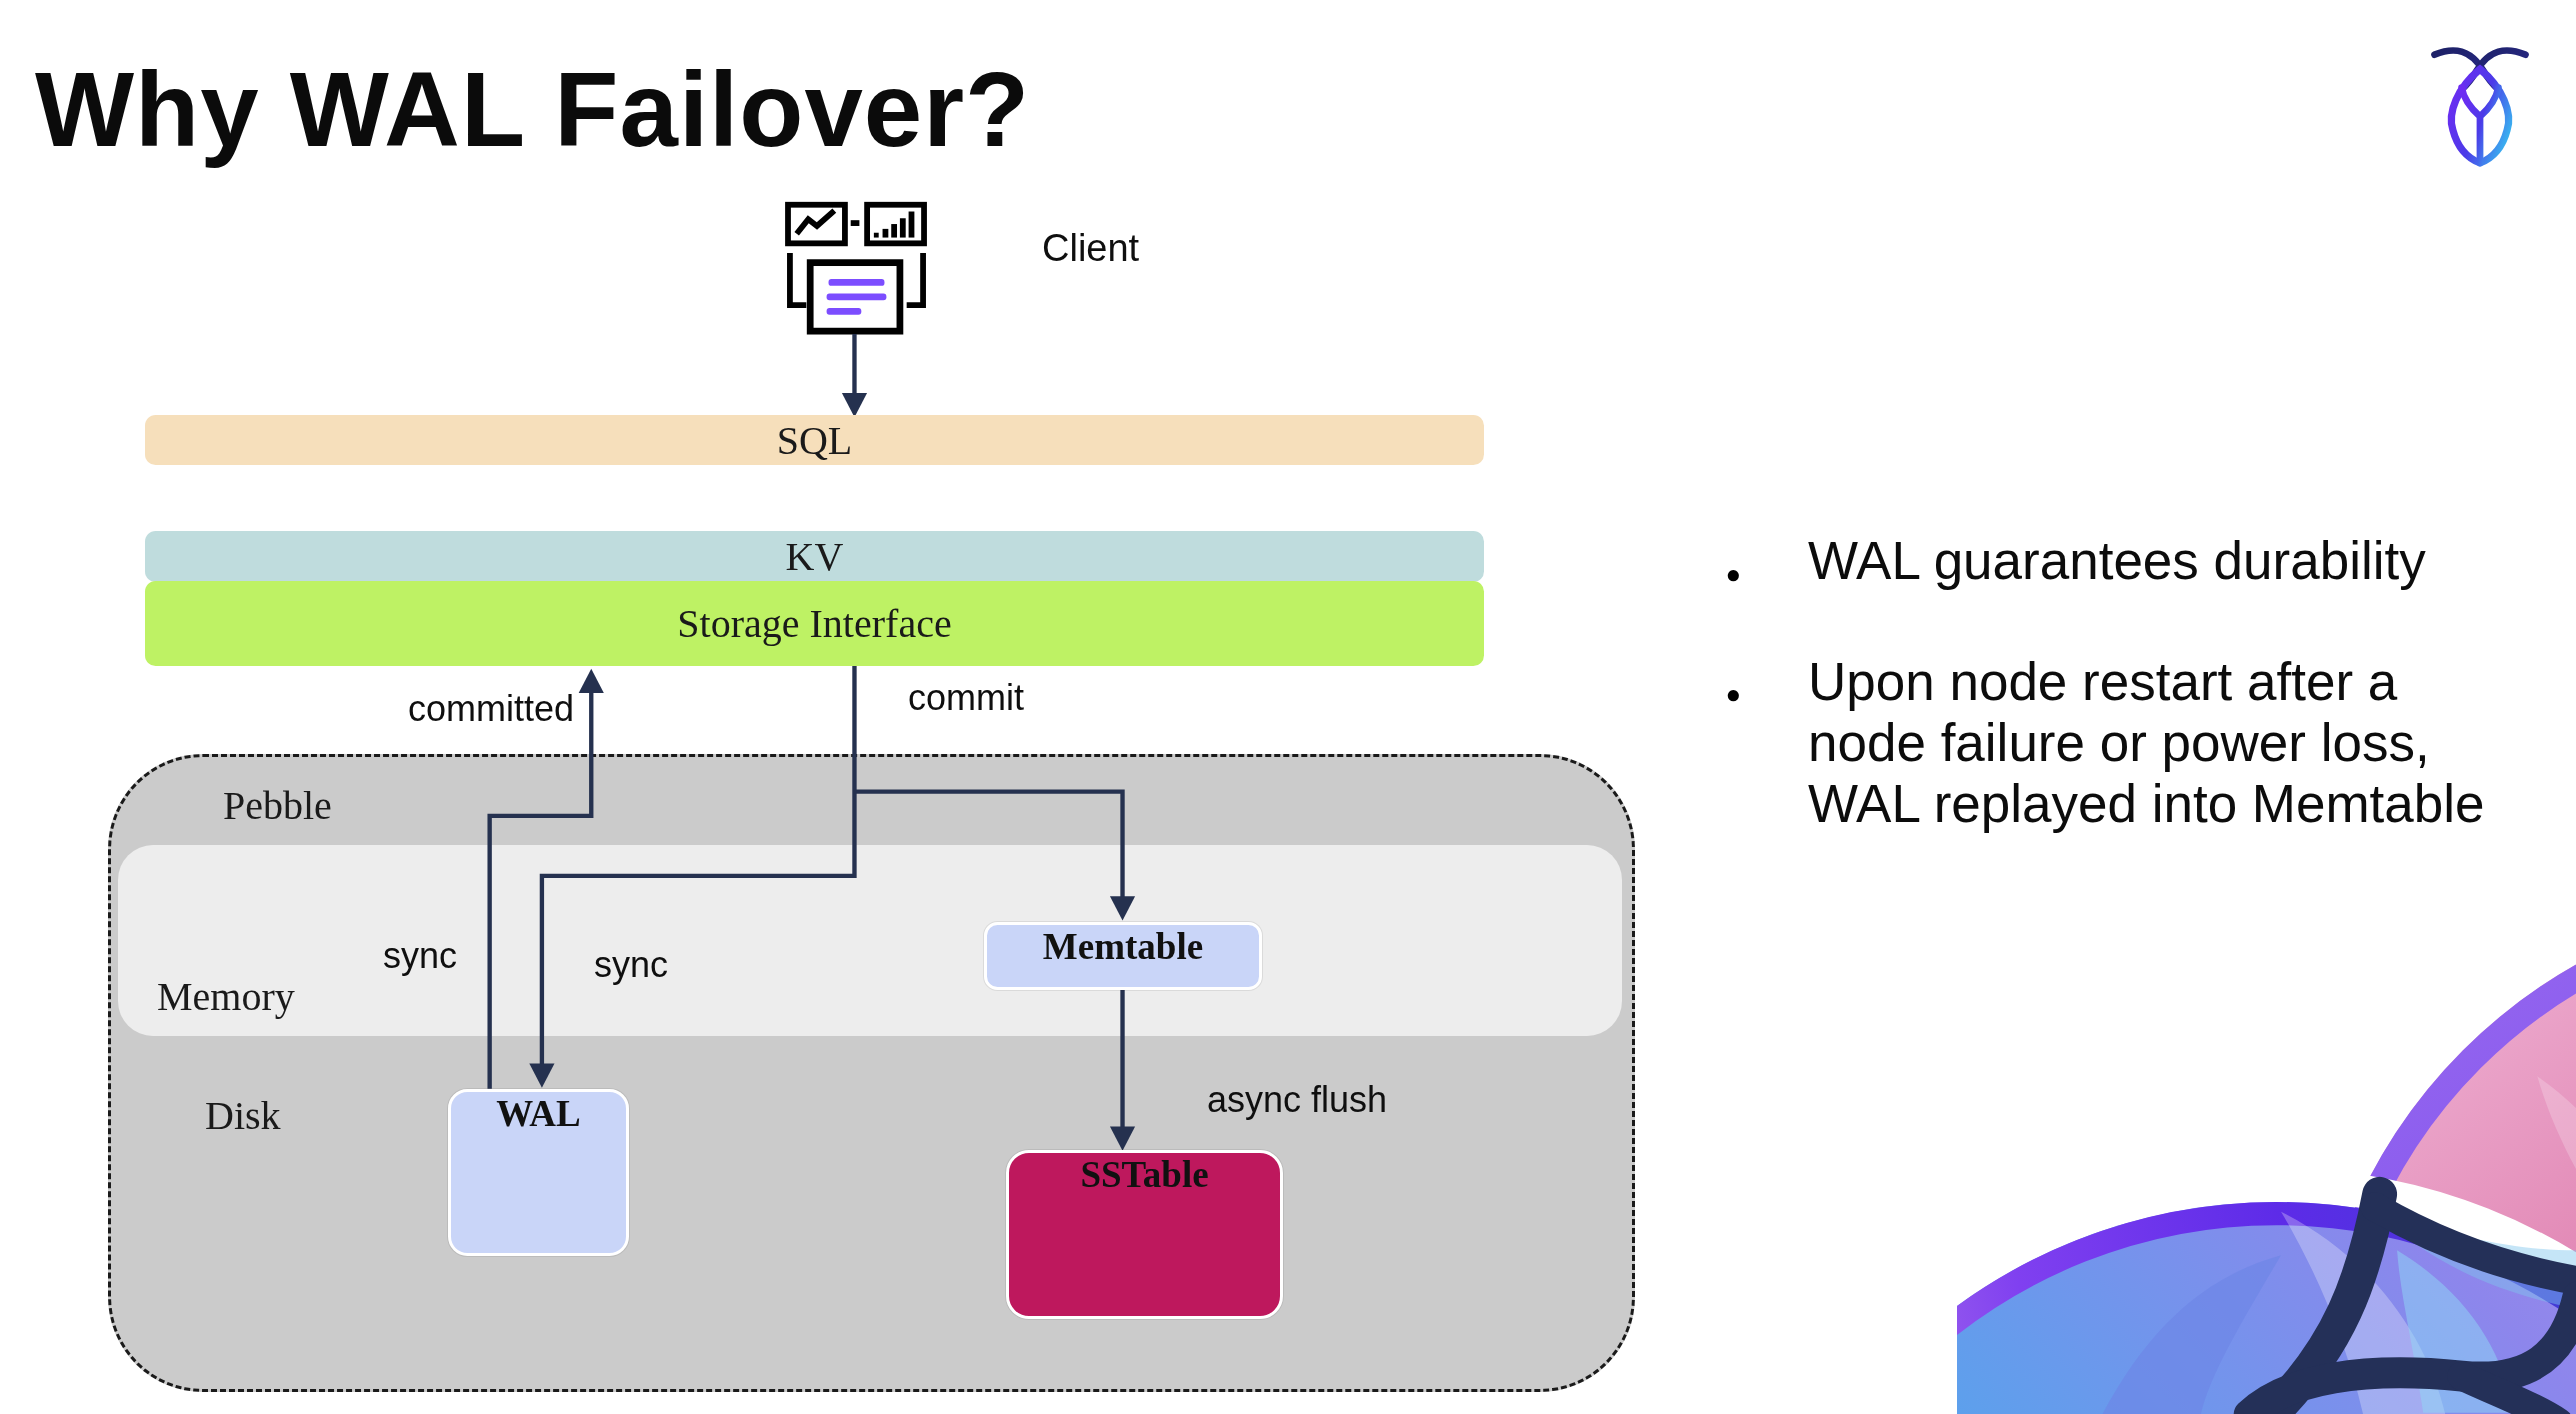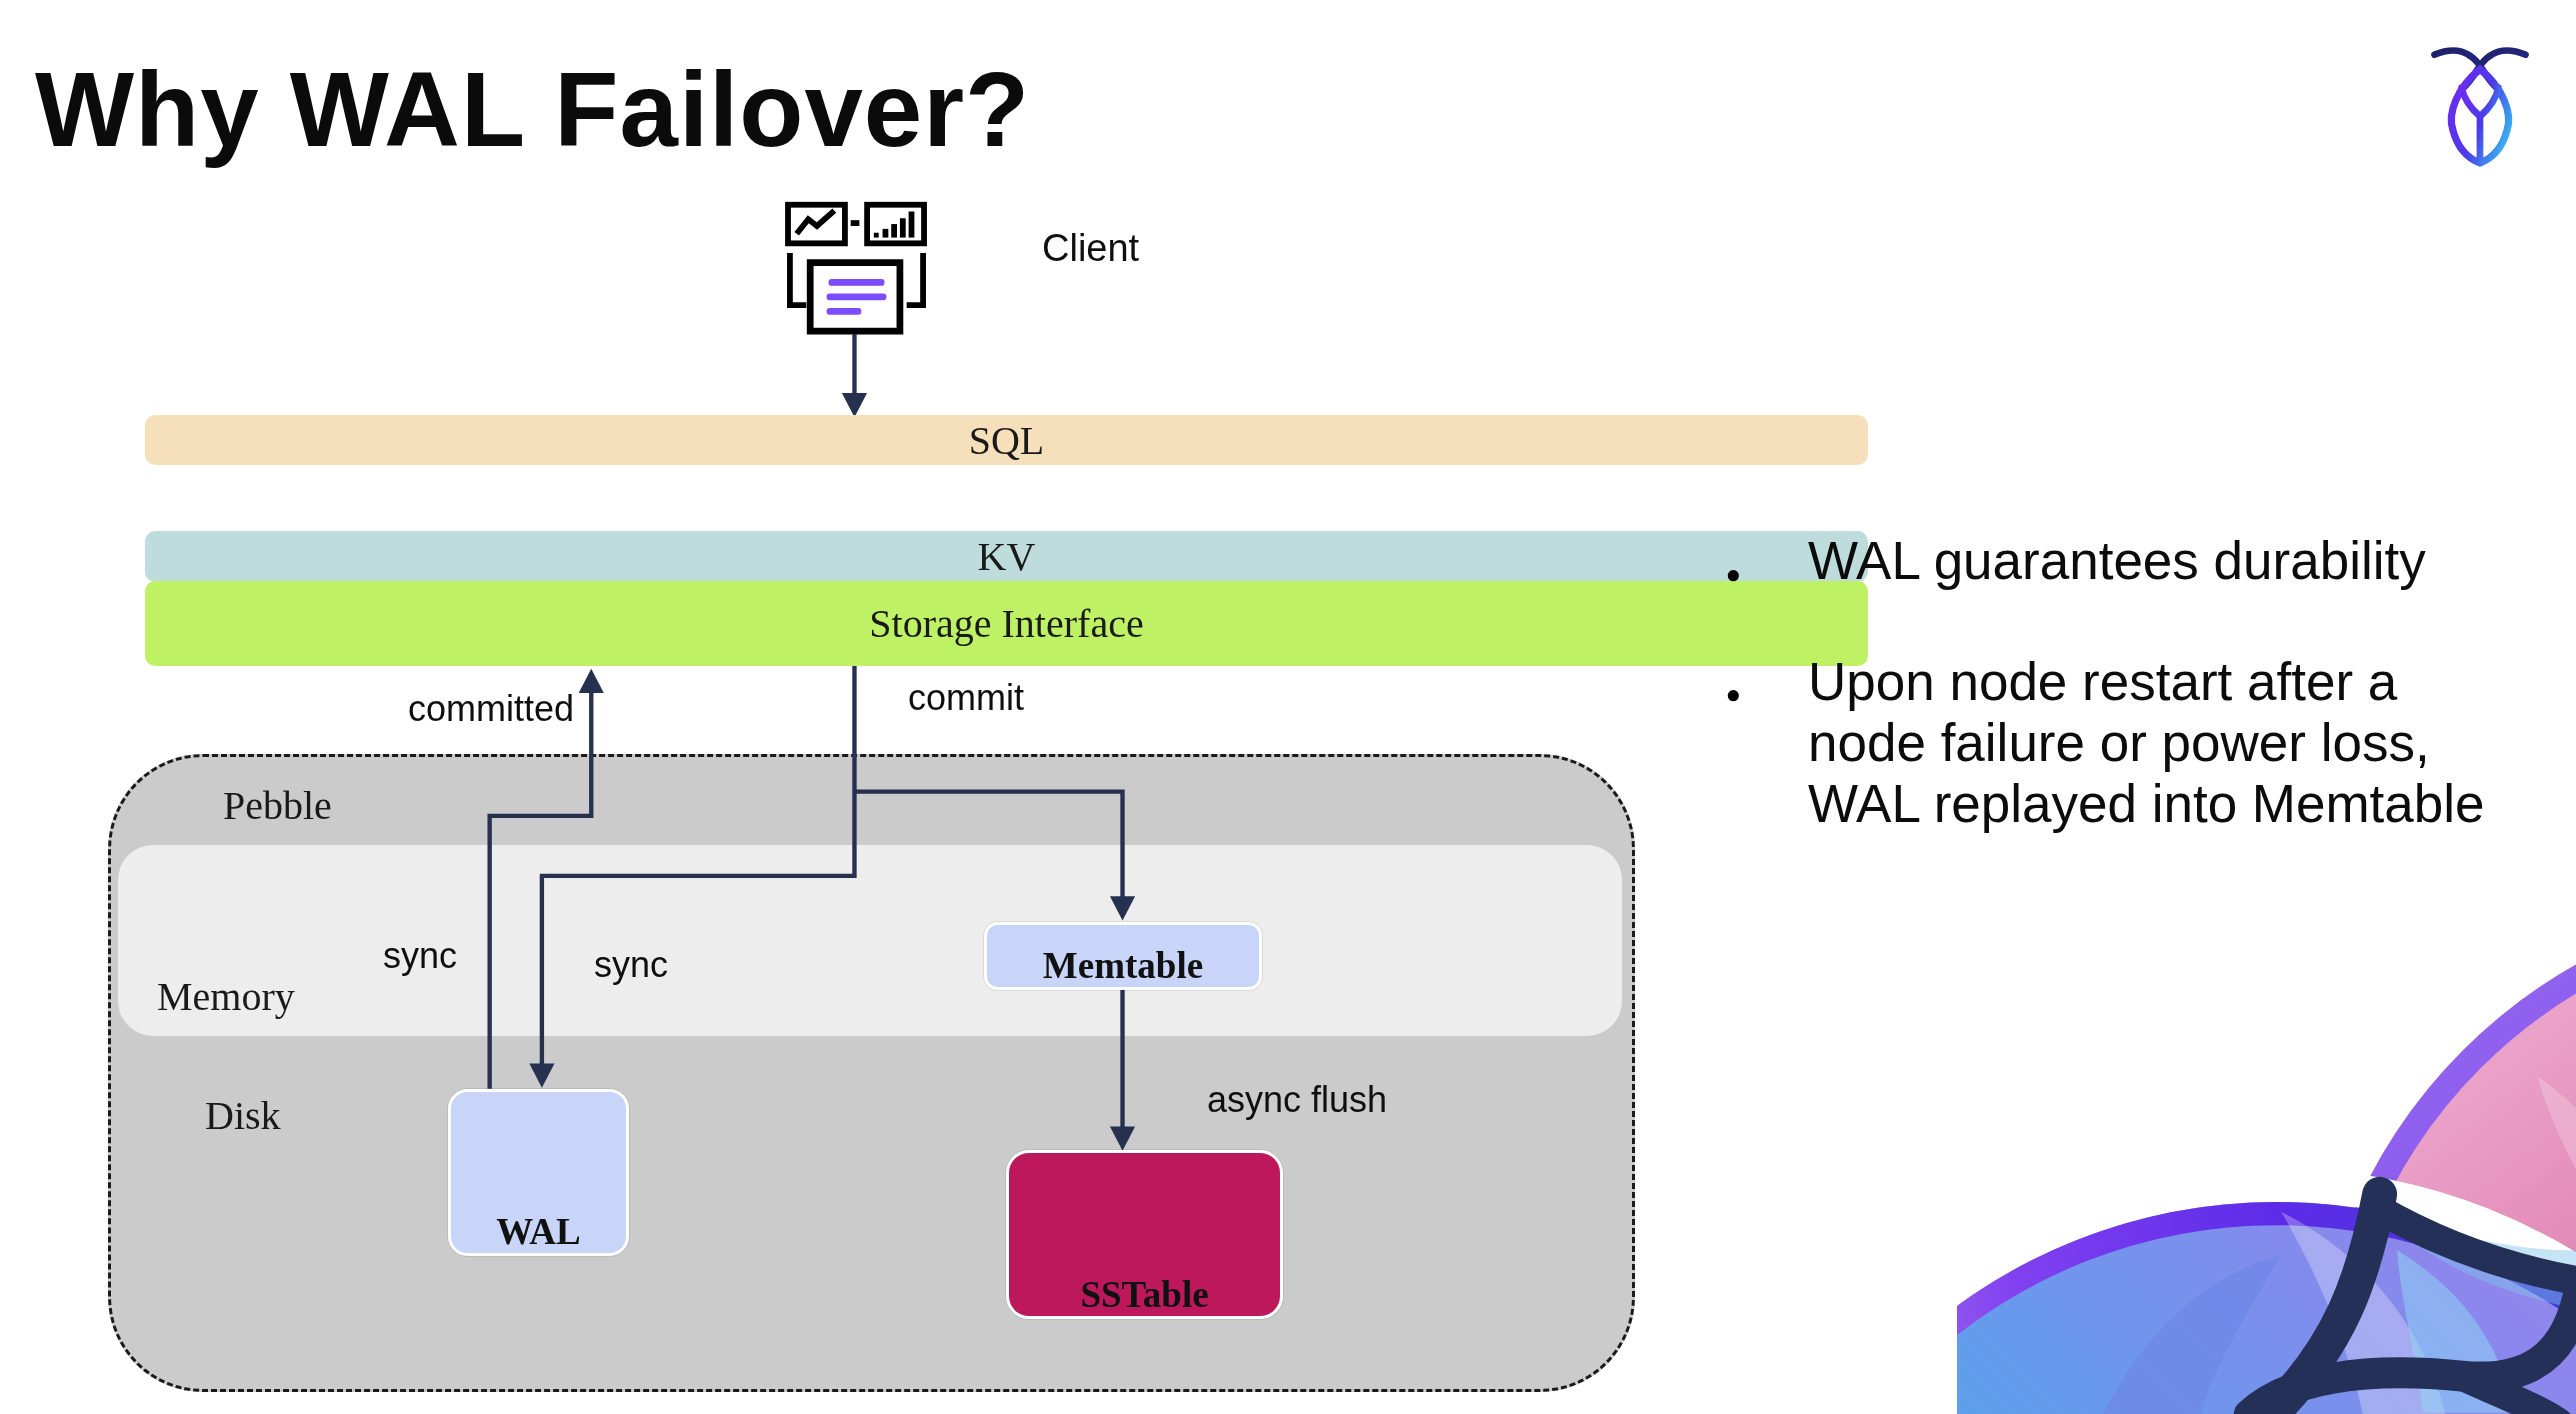--- a/index.html
+++ b/index.html
@@ -10,21 +10,21 @@
   .abs{position:absolute;}
 
   
   .title{
     left:35px;top:50px;font-size:105px;font-weight:700;letter-spacing:1px;
     color:#0b0b0b;white-space:nowrap;
   }
 
   
   .layer-bar{
-    left:145px;width:1723px;border-radius:10.6px;
+    left:145px;width:1339px;border-radius:10.6px;
     display:flex;align-items:center;justify-content:center;
     font-family:"Liberation Serif","DejaVu Serif",serif;
     font-size:40px;color:#1a1a1a;
   }
   .bar-sql{top:415px;height:50px;background:#f6dfbb;}
   .bar-kv{top:531px;height:51px;background:#bfdcdd;}
   .bar-storage{top:581px;height:85px;background:#d8d3e9;}
 
   
   .pebble{
@@ -40,21 +40,21 @@
     font-family:"Liberation Serif","DejaVu Serif",serif;
     font-size:40px;color:#1a1a1a;white-space:nowrap;
   }
   .lbl-pebble{left:223px;top:782px;}
   .lbl-memory{left:157px;top:973px;}
   .lbl-disk{left:205px;top:1092px;text-align:right;}
 
   
   .node{
     background:#c9d5f8;border:3.9px solid #ffffff;box-sizing:border-box;
-    display:flex;align-items:flex-end;justify-content:center;
+    display:flex;align-items:flex-start;justify-content:center;
     font-family:"Liberation Serif","DejaVu Serif",serif;
     font-weight:700;font-size:37px;color:#111;
     box-shadow:0 0 0 1px rgba(0,0,0,0.08);
   }
   .node-wal{left:448px;top:1089px;width:181px;height:167px;border-radius:19.4px;}
   .node-memtable{left:984px;top:922px;width:278px;height:68px;border-radius:13.5px;}
   .node-sstable{left:1006px;top:1150px;width:277px;height:169px;border-radius:23px;}
 
   
   .edge-label{font-size:36px;color:#0f0f0f;white-space:nowrap;}

